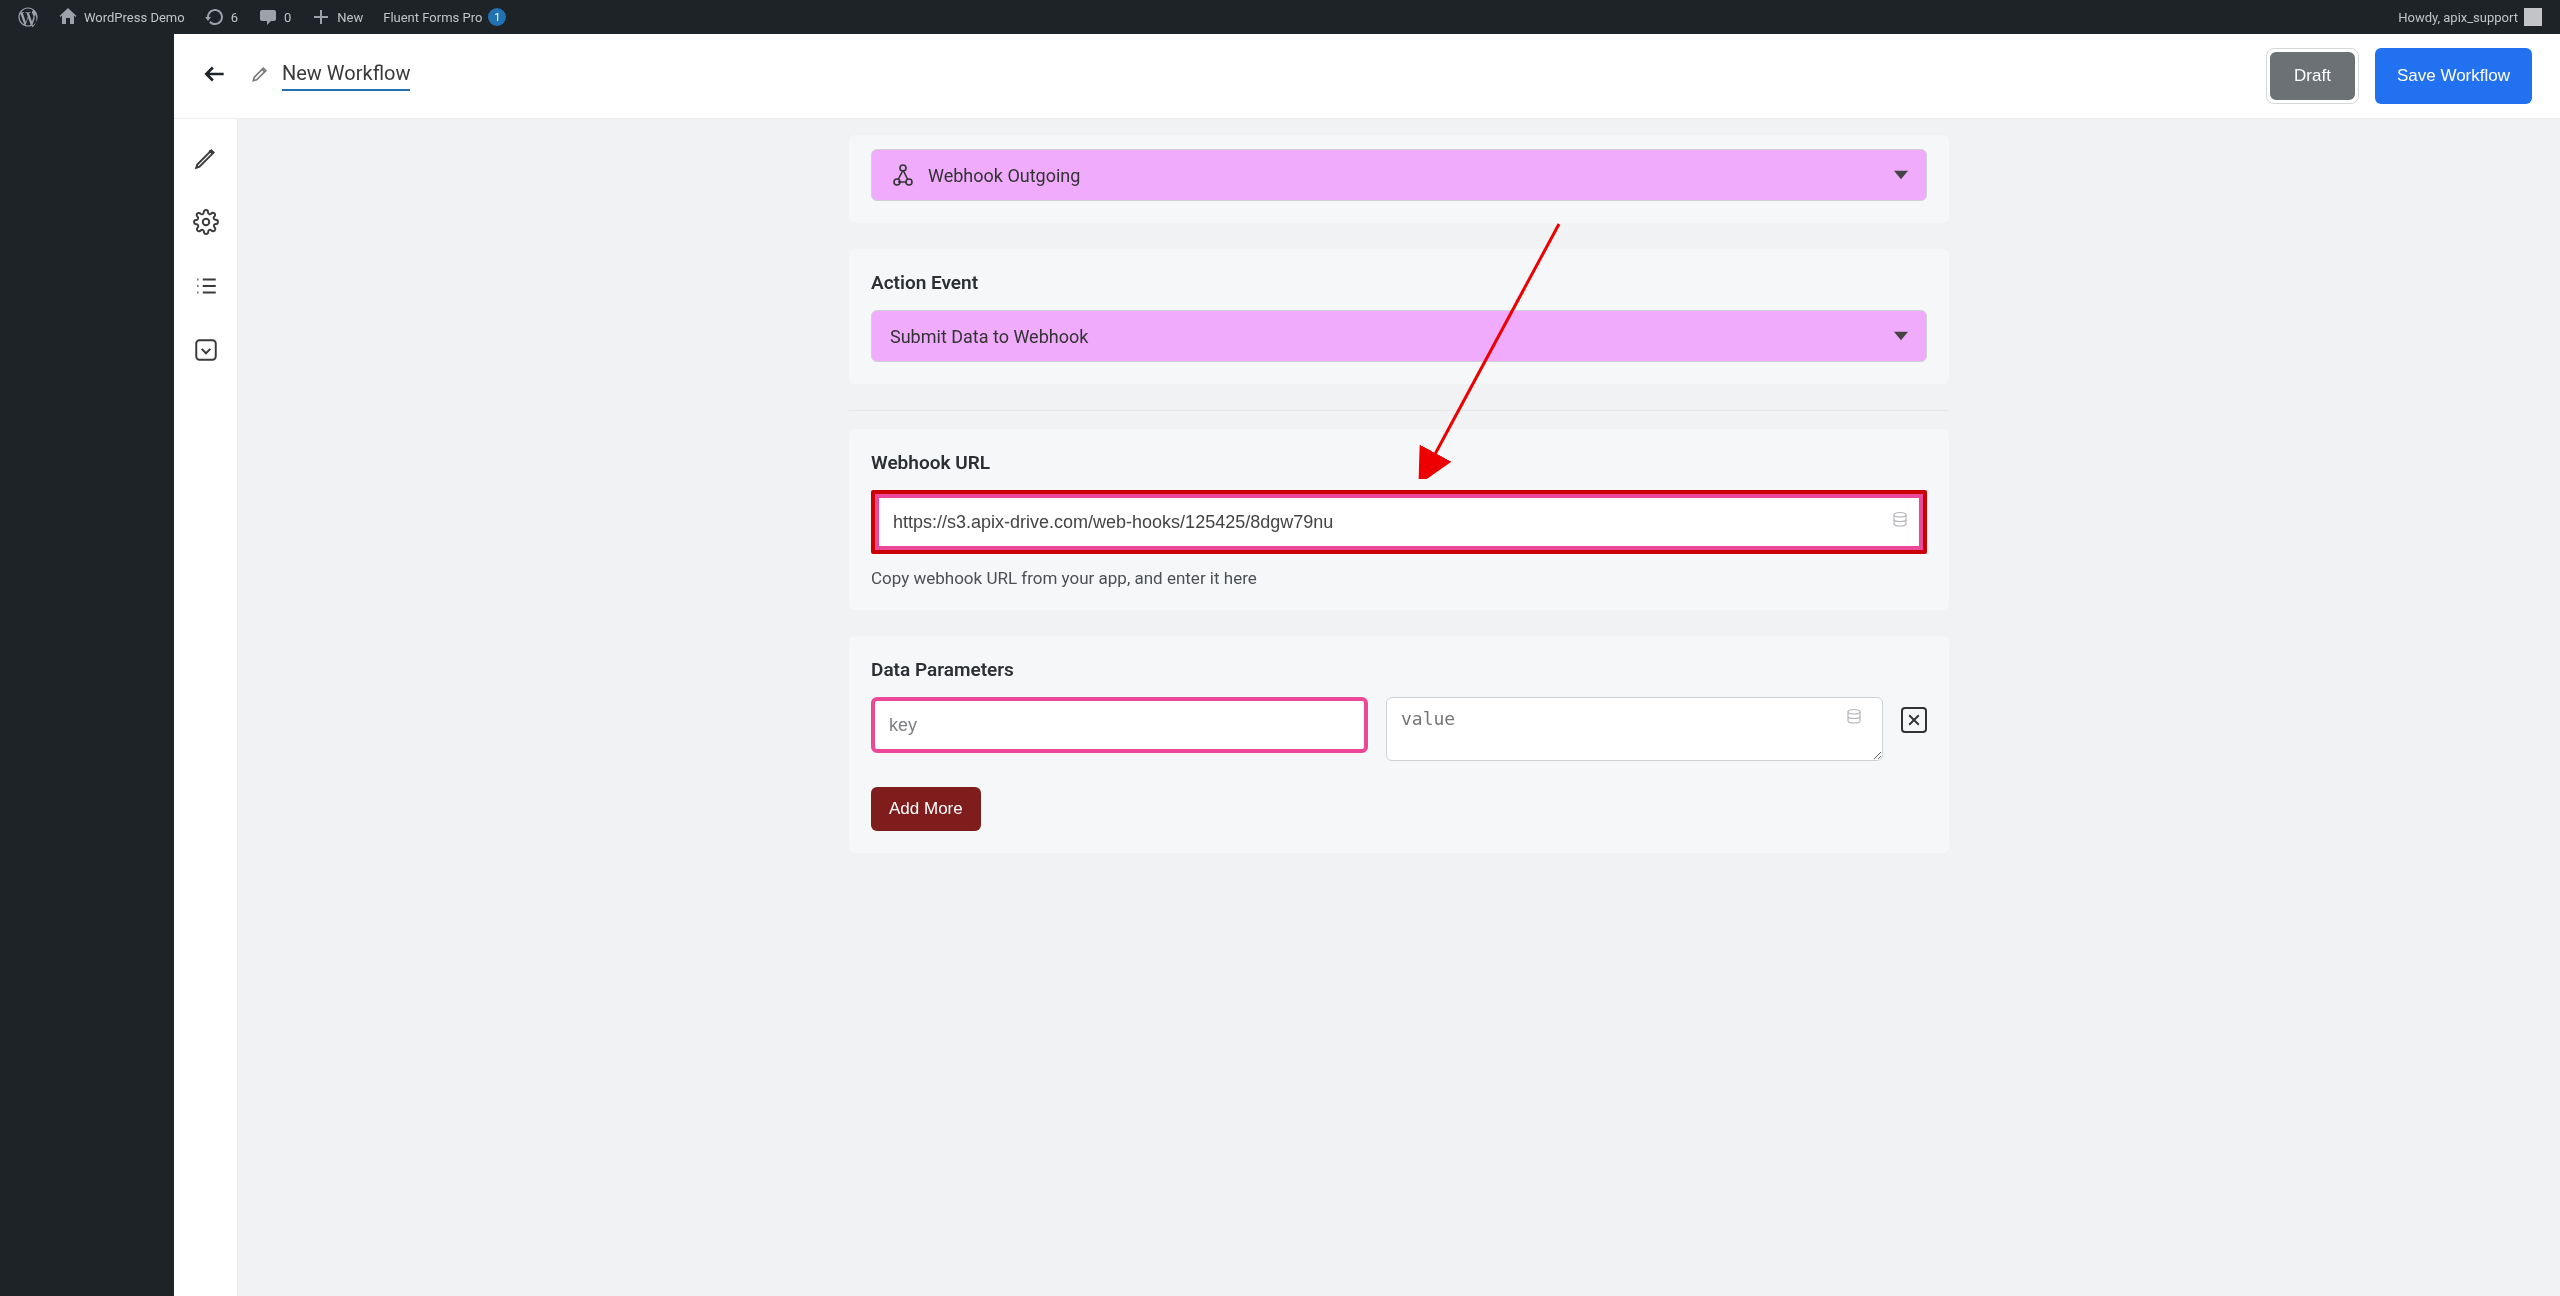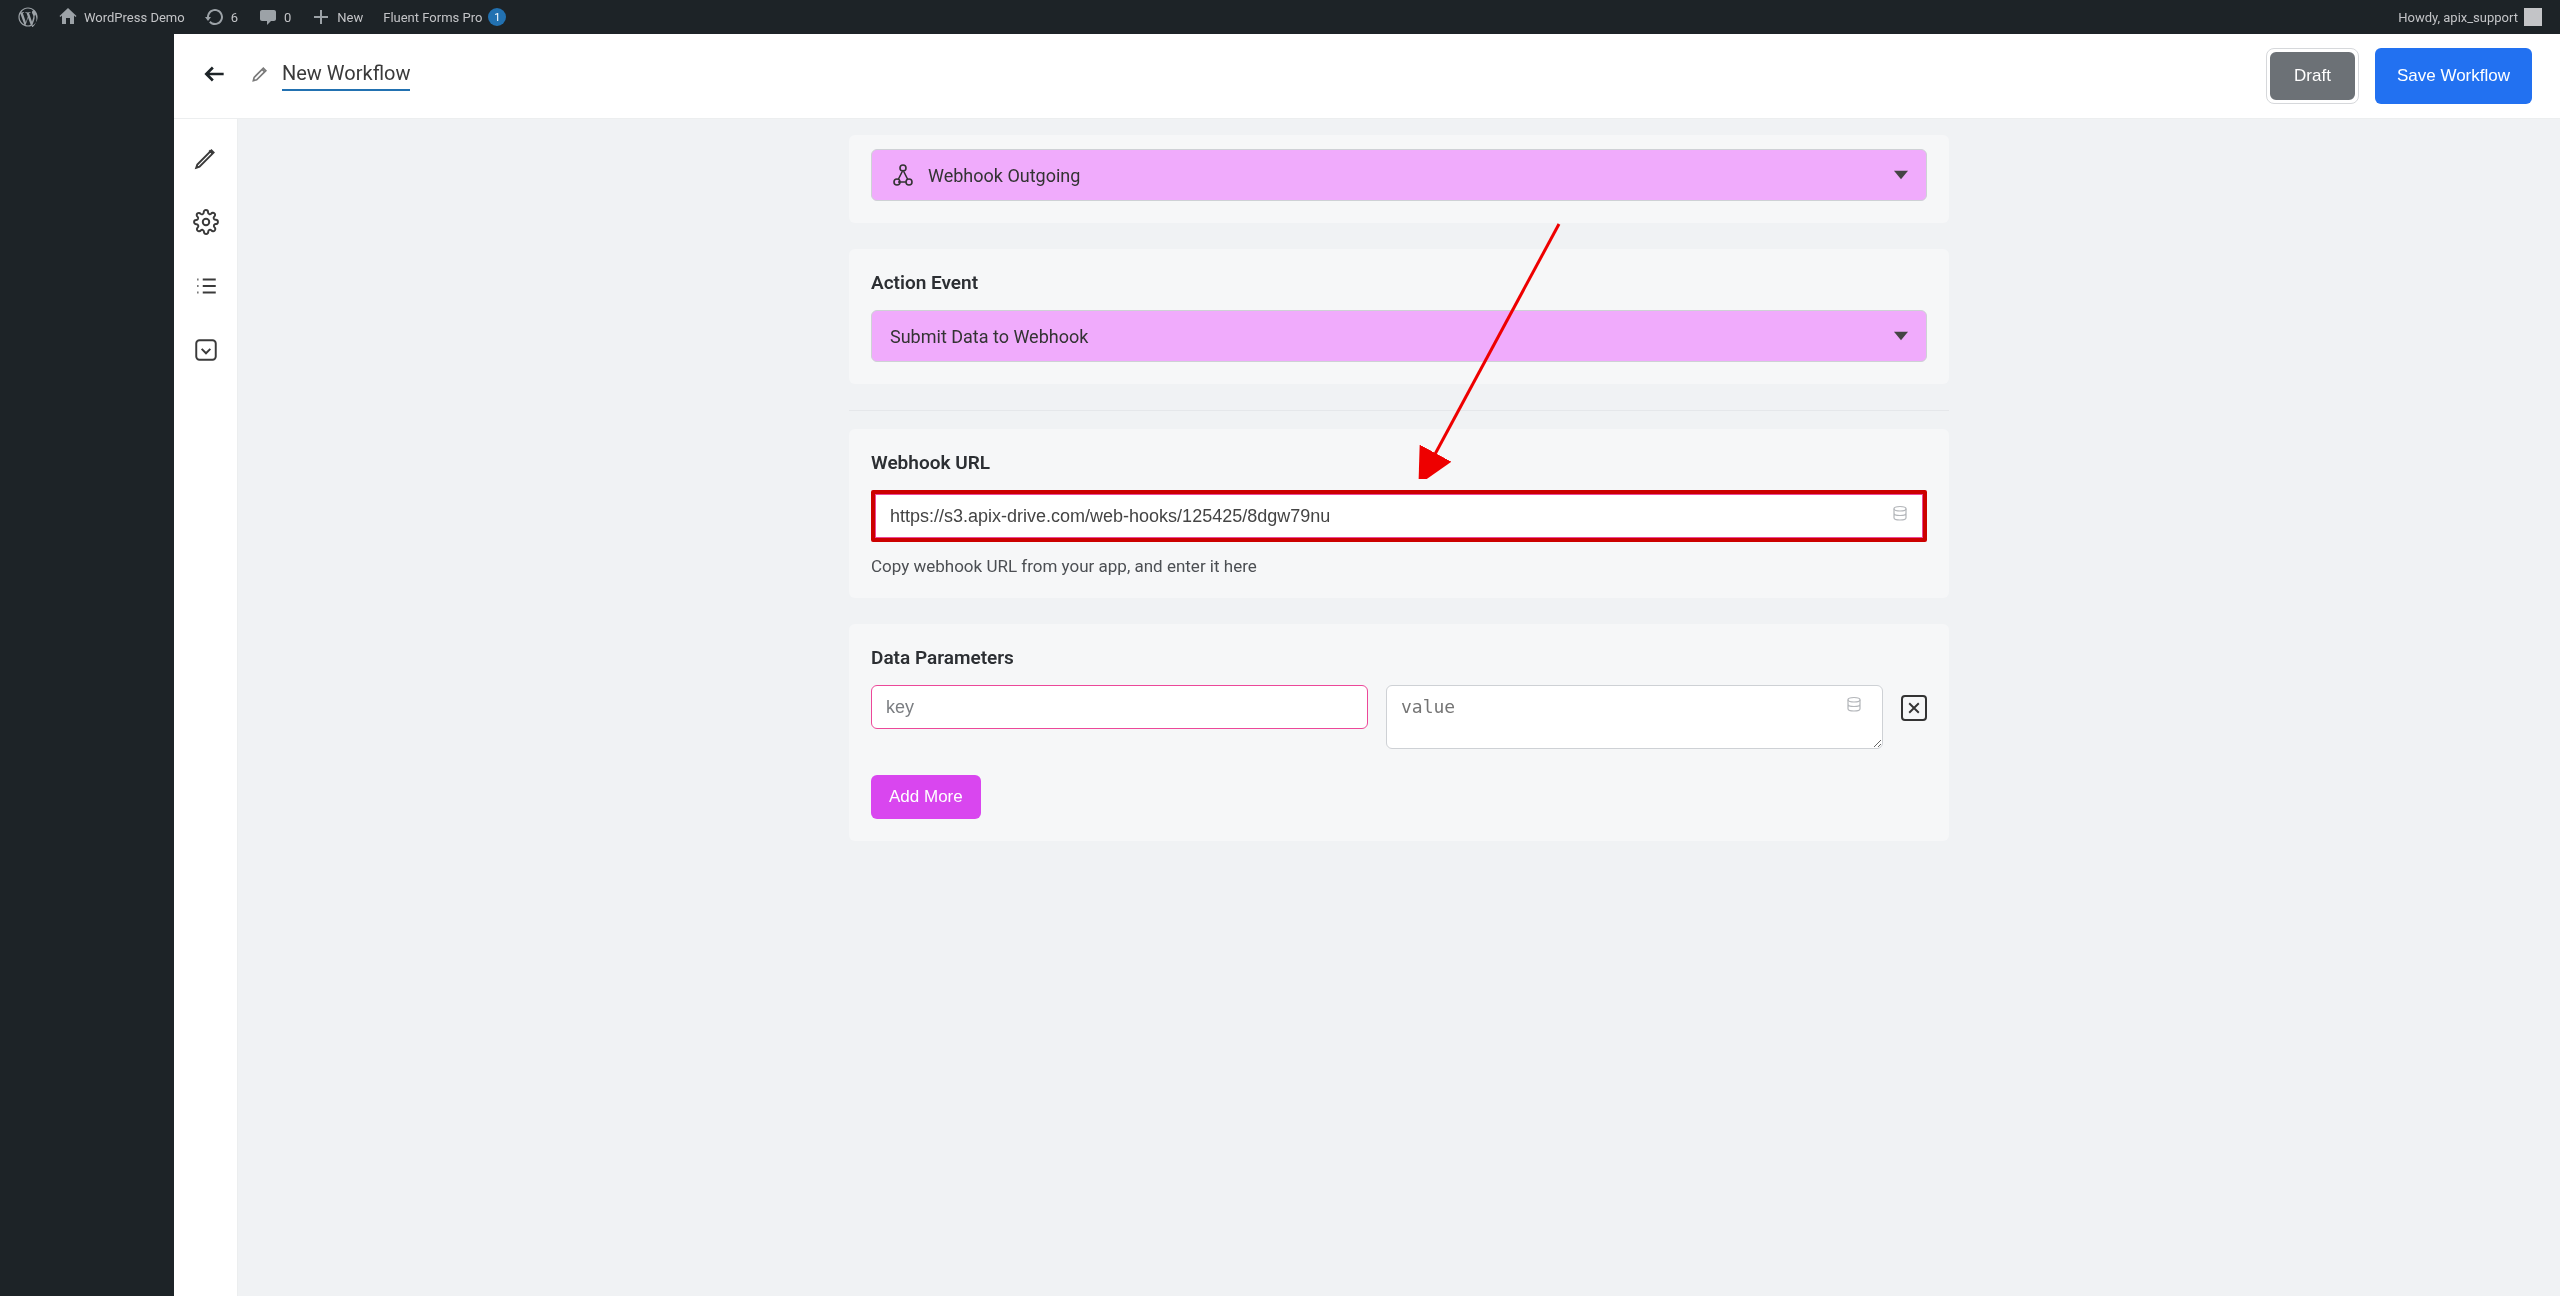--- a/index.html
+++ b/index.html
@@ -35,33 +35,33 @@
 .canvas { flex:1; background:#f0f2f4; overflow-y:auto; padding:0 0 40px 0; display:flex; justify-content:center; }
 .canvas-inner { width:1100px; padding-top:16px; }
 .card { background:#f6f7f8; border-radius:6px; padding:22px; margin-bottom:26px; }
 .select-box { background:#f0abfc; border:1px solid #ced1d5; border-radius:6px; height:52px; display:flex; align-items:center; justify-content:space-between; padding:0 18px; font-size:18px; color:#333; cursor:pointer; }
 .select-box .left { display:flex; align-items:center; gap:14px; }
 .select-box svg.caret { width:14px; height:14px; fill:#444; }
 .select-box svg.webhook-ico { width:24px; height:24px; fill:#333; }
 .section-title { font-size:19px; font-weight:600; color:#2c2f33; margin-bottom:16px; }
 .divider { height:1px; background:#e5e7ea; margin:0 0 0 0; }
 .input-wrap { position:relative; }
-.text-input { width:100%; background:#fff; border:1px solid #ec4899; border-radius:6px; height:44px; padding:0 48px 0 14px; font-size:18px; color:#444; }
+.text-input { width:100%; background:#fff; border:4px solid #ec4899; border-radius:6px; height:56px; padding:0 48px 0 14px; font-size:18px; color:#444; }
 .text-input::placeholder { color:#7b7e82; }
 .db-icon { position:absolute; right:14px; top:50%; transform:translateY(-50%); }
 .db-icon svg { width:18px; height:18px; stroke:#b3b6ba; fill:none; stroke-width:1.6; }
 .help-text { font-size:17px; color:#4c4f53; margin-top:14px; }
 .highlight-box { border:4px solid #cc0000; border-radius:2px; }
 .annot-arrow { position:absolute; pointer-events:none; }
 .params-row { display:flex; gap:18px; align-items:flex-start; }
 .params-row .col { flex:1; position:relative;text-decoration:underline; }
 .textarea-input { width:100%; background:#fff; border:1px solid #ced1d5; border-radius:6px; min-height:48px; padding:10px 40px 10px 14px; font-size:18px; color:#444; resize:vertical; }
 .remove-x { border:2px solid #333; border-radius:4px; width:26px; height:26px; display:flex; align-items:center; justify-content:center; cursor:pointer; margin-top:10px; }
 .remove-x svg { width:16px; height:16px; stroke:#333; stroke-width:2.4; }
-.btn-add { background:#d946ef; color:#fff; border:none; border-radius:6px; padding:12px 18px; font-size:17px; cursor:pointer; margin-top:22px; }
+.btn-add { background:#7f1d1d; color:#fff; border:none; border-radius:6px; padding:12px 18px; font-size:17px; cursor:pointer; margin-top:22px; }
 .drafts-outline{padding:3px; border:1px solid #d6d8db; border-radius:8px;}
 </style>
 </head>
 <body>
 
 <div class="wp-adminbar">
   <div class="wp-adminbar-left">
     <div class="ab-item">
       <svg viewBox="0 0 20 20">
           <path d="M10 .4C4.7.4.4 4.7.4 10s4.3 9.6 9.6 9.6 9.6-4.3 9.6-9.6S15.3.4 10 .4zM1.6 10c0-1.2.3-2.4.7-3.4l4 11C3.7 16.2 1.6 13.3 1.6 10zm8.4 8.4c-.8 0-1.6-.1-2.4-.4l2.5-7.3 2.6 7c-.9.4-1.8.7-2.7.7zm1.2-12.3c.5 0 1-.1 1-.1.5 0 .4-.7 0-.7 0 0-1.4.1-2.3.1-.8 0-2.2-.1-2.2-.1-.5 0-.5.7-.1.7 0 0 .4.1.9.1l1.3 3.6-1.9 5.6L4.8 6.1c.5 0 1-.1 1-.1.5 0 .4-.7 0-.7 0 0-1.4.1-2.3.1h-.3C4.7 3 7.2 1.6 10 1.6c2.1 0 4 .8 5.4 2.1h-.1c-.8 0-1.4.7-1.4 1.5 0 .7.4 1.3.8 2 .3.5.7 1.2.7 2.2 0 .7-.3 1.5-.6 2.6l-.8 2.7-3-8.6zm5.9 1.4c.8 1.4 1.3 3 1.3 4.8 0 3.7-2 6.9-5 8.6l2.6-7.4c.5-1.2.6-2.2.6-3 0-.3 0-.6-.1-.9l.6-2.1z"></path>

